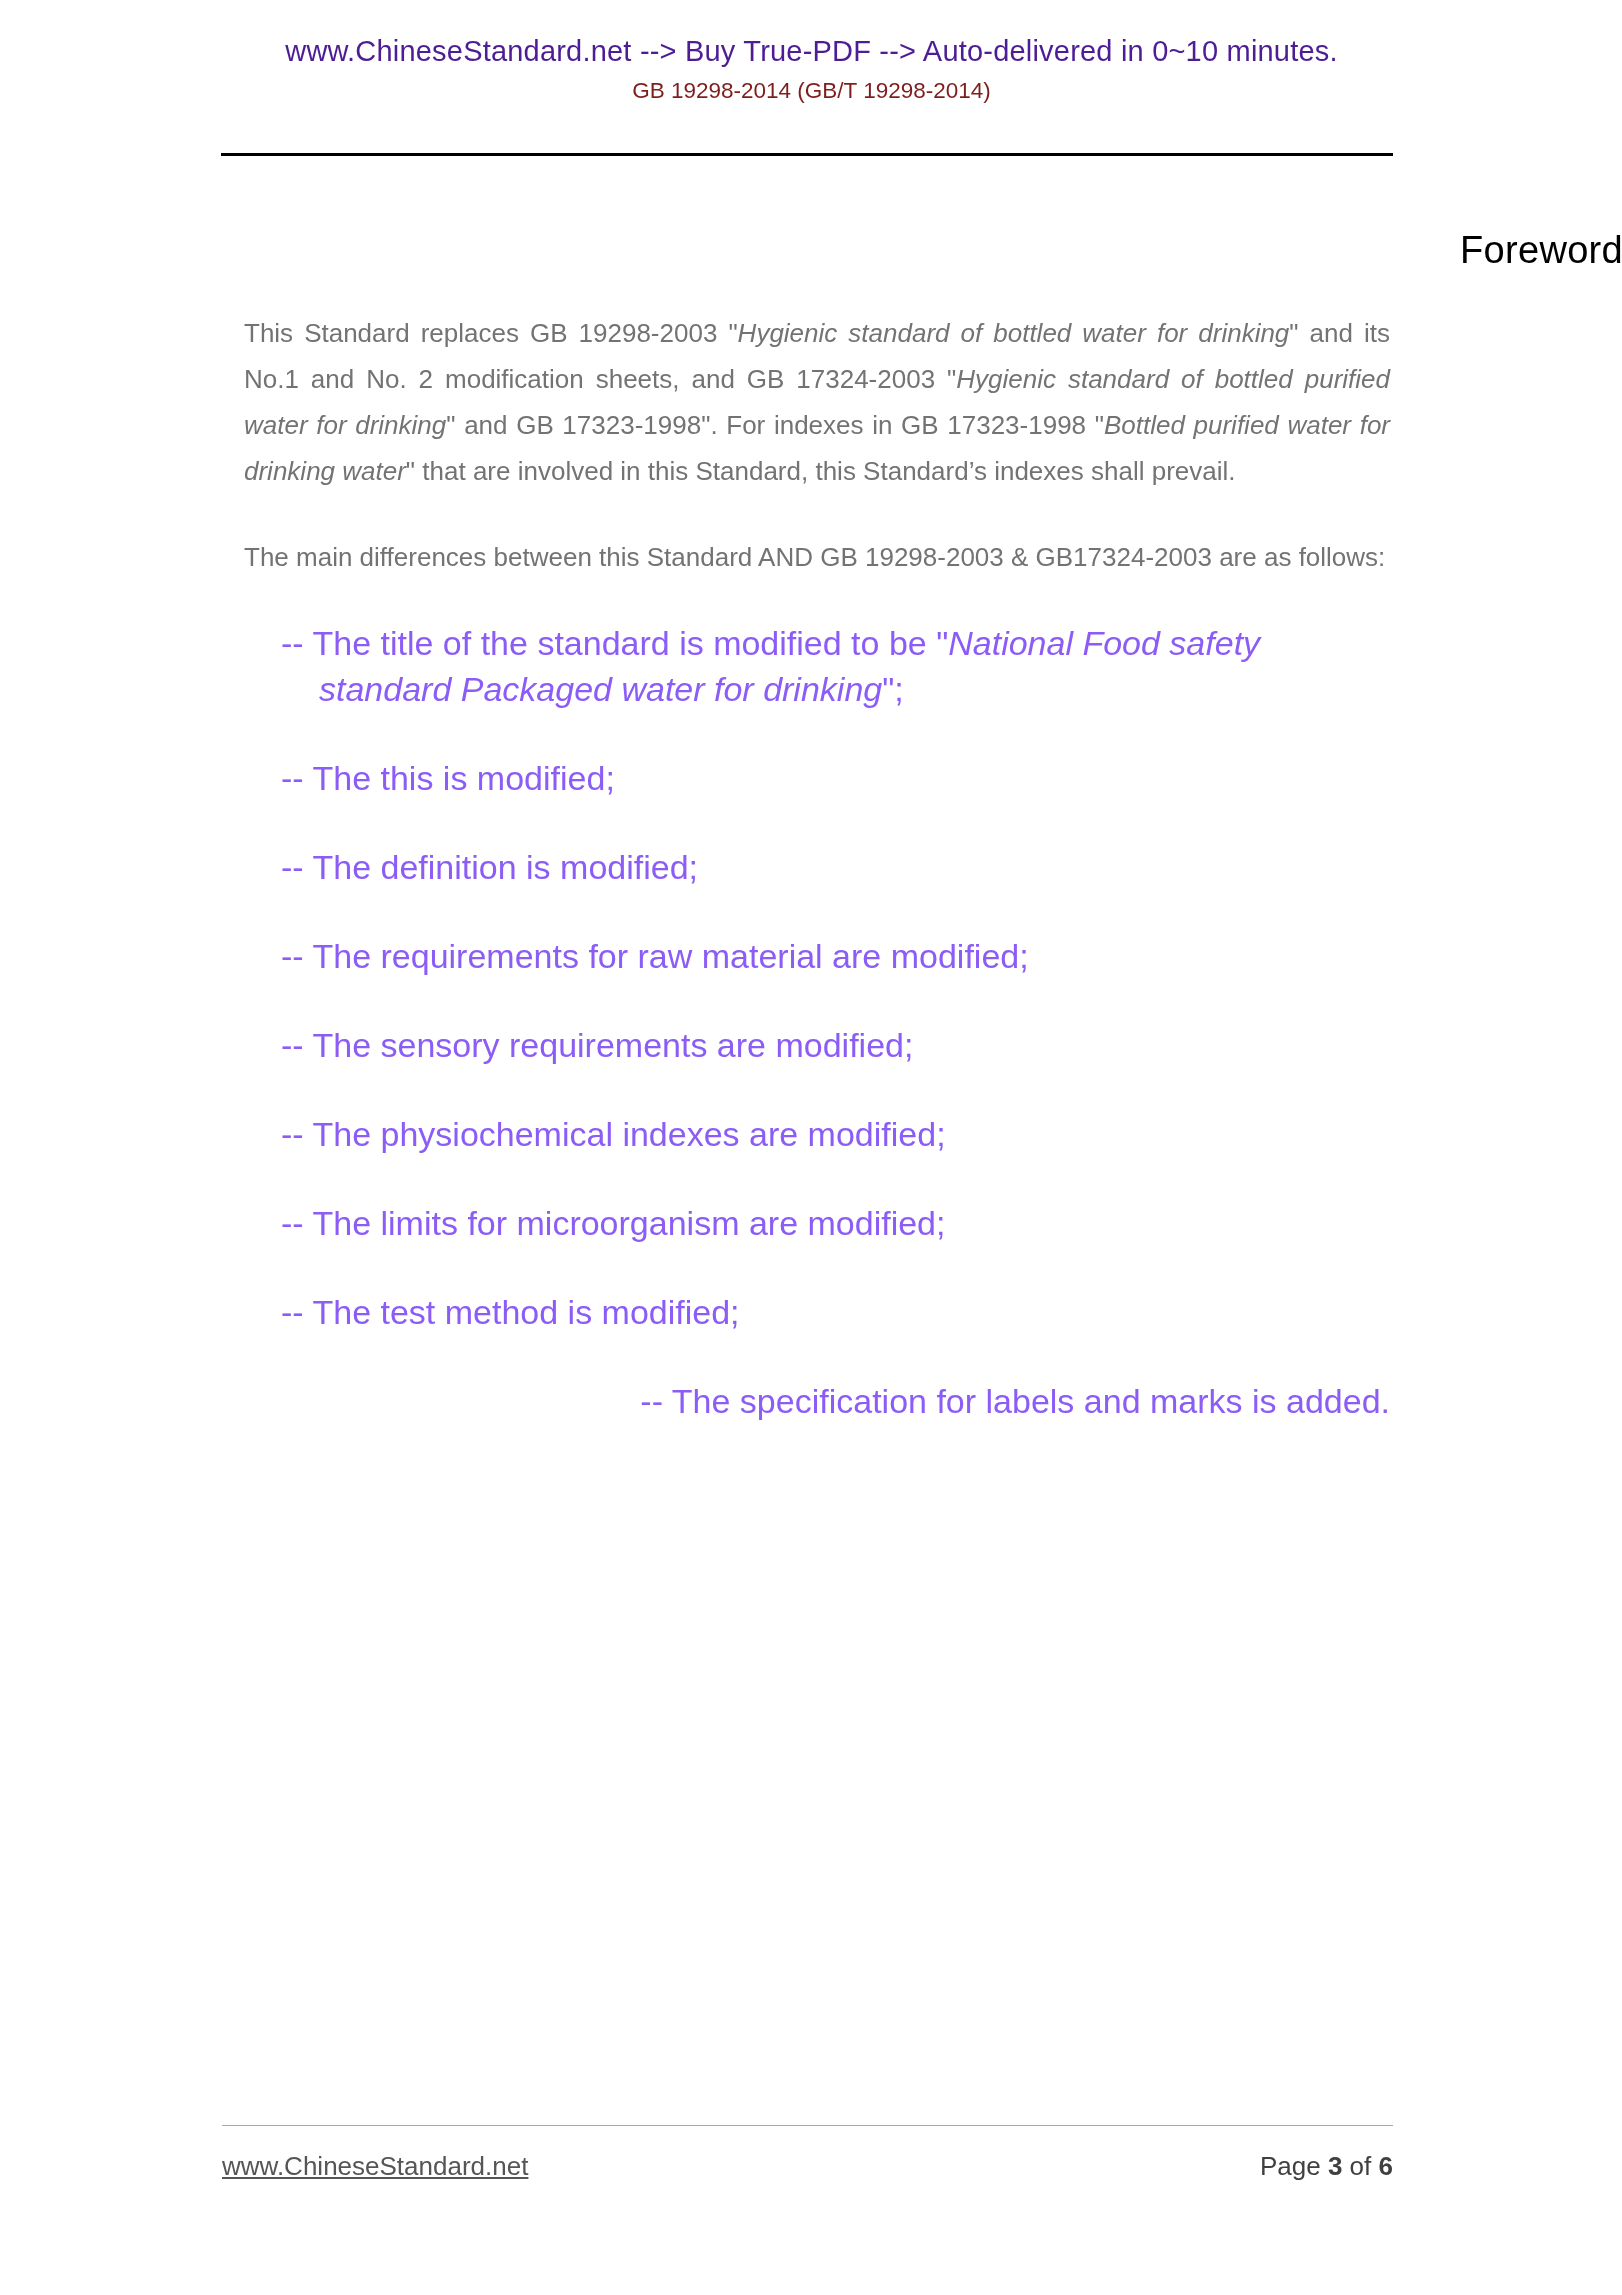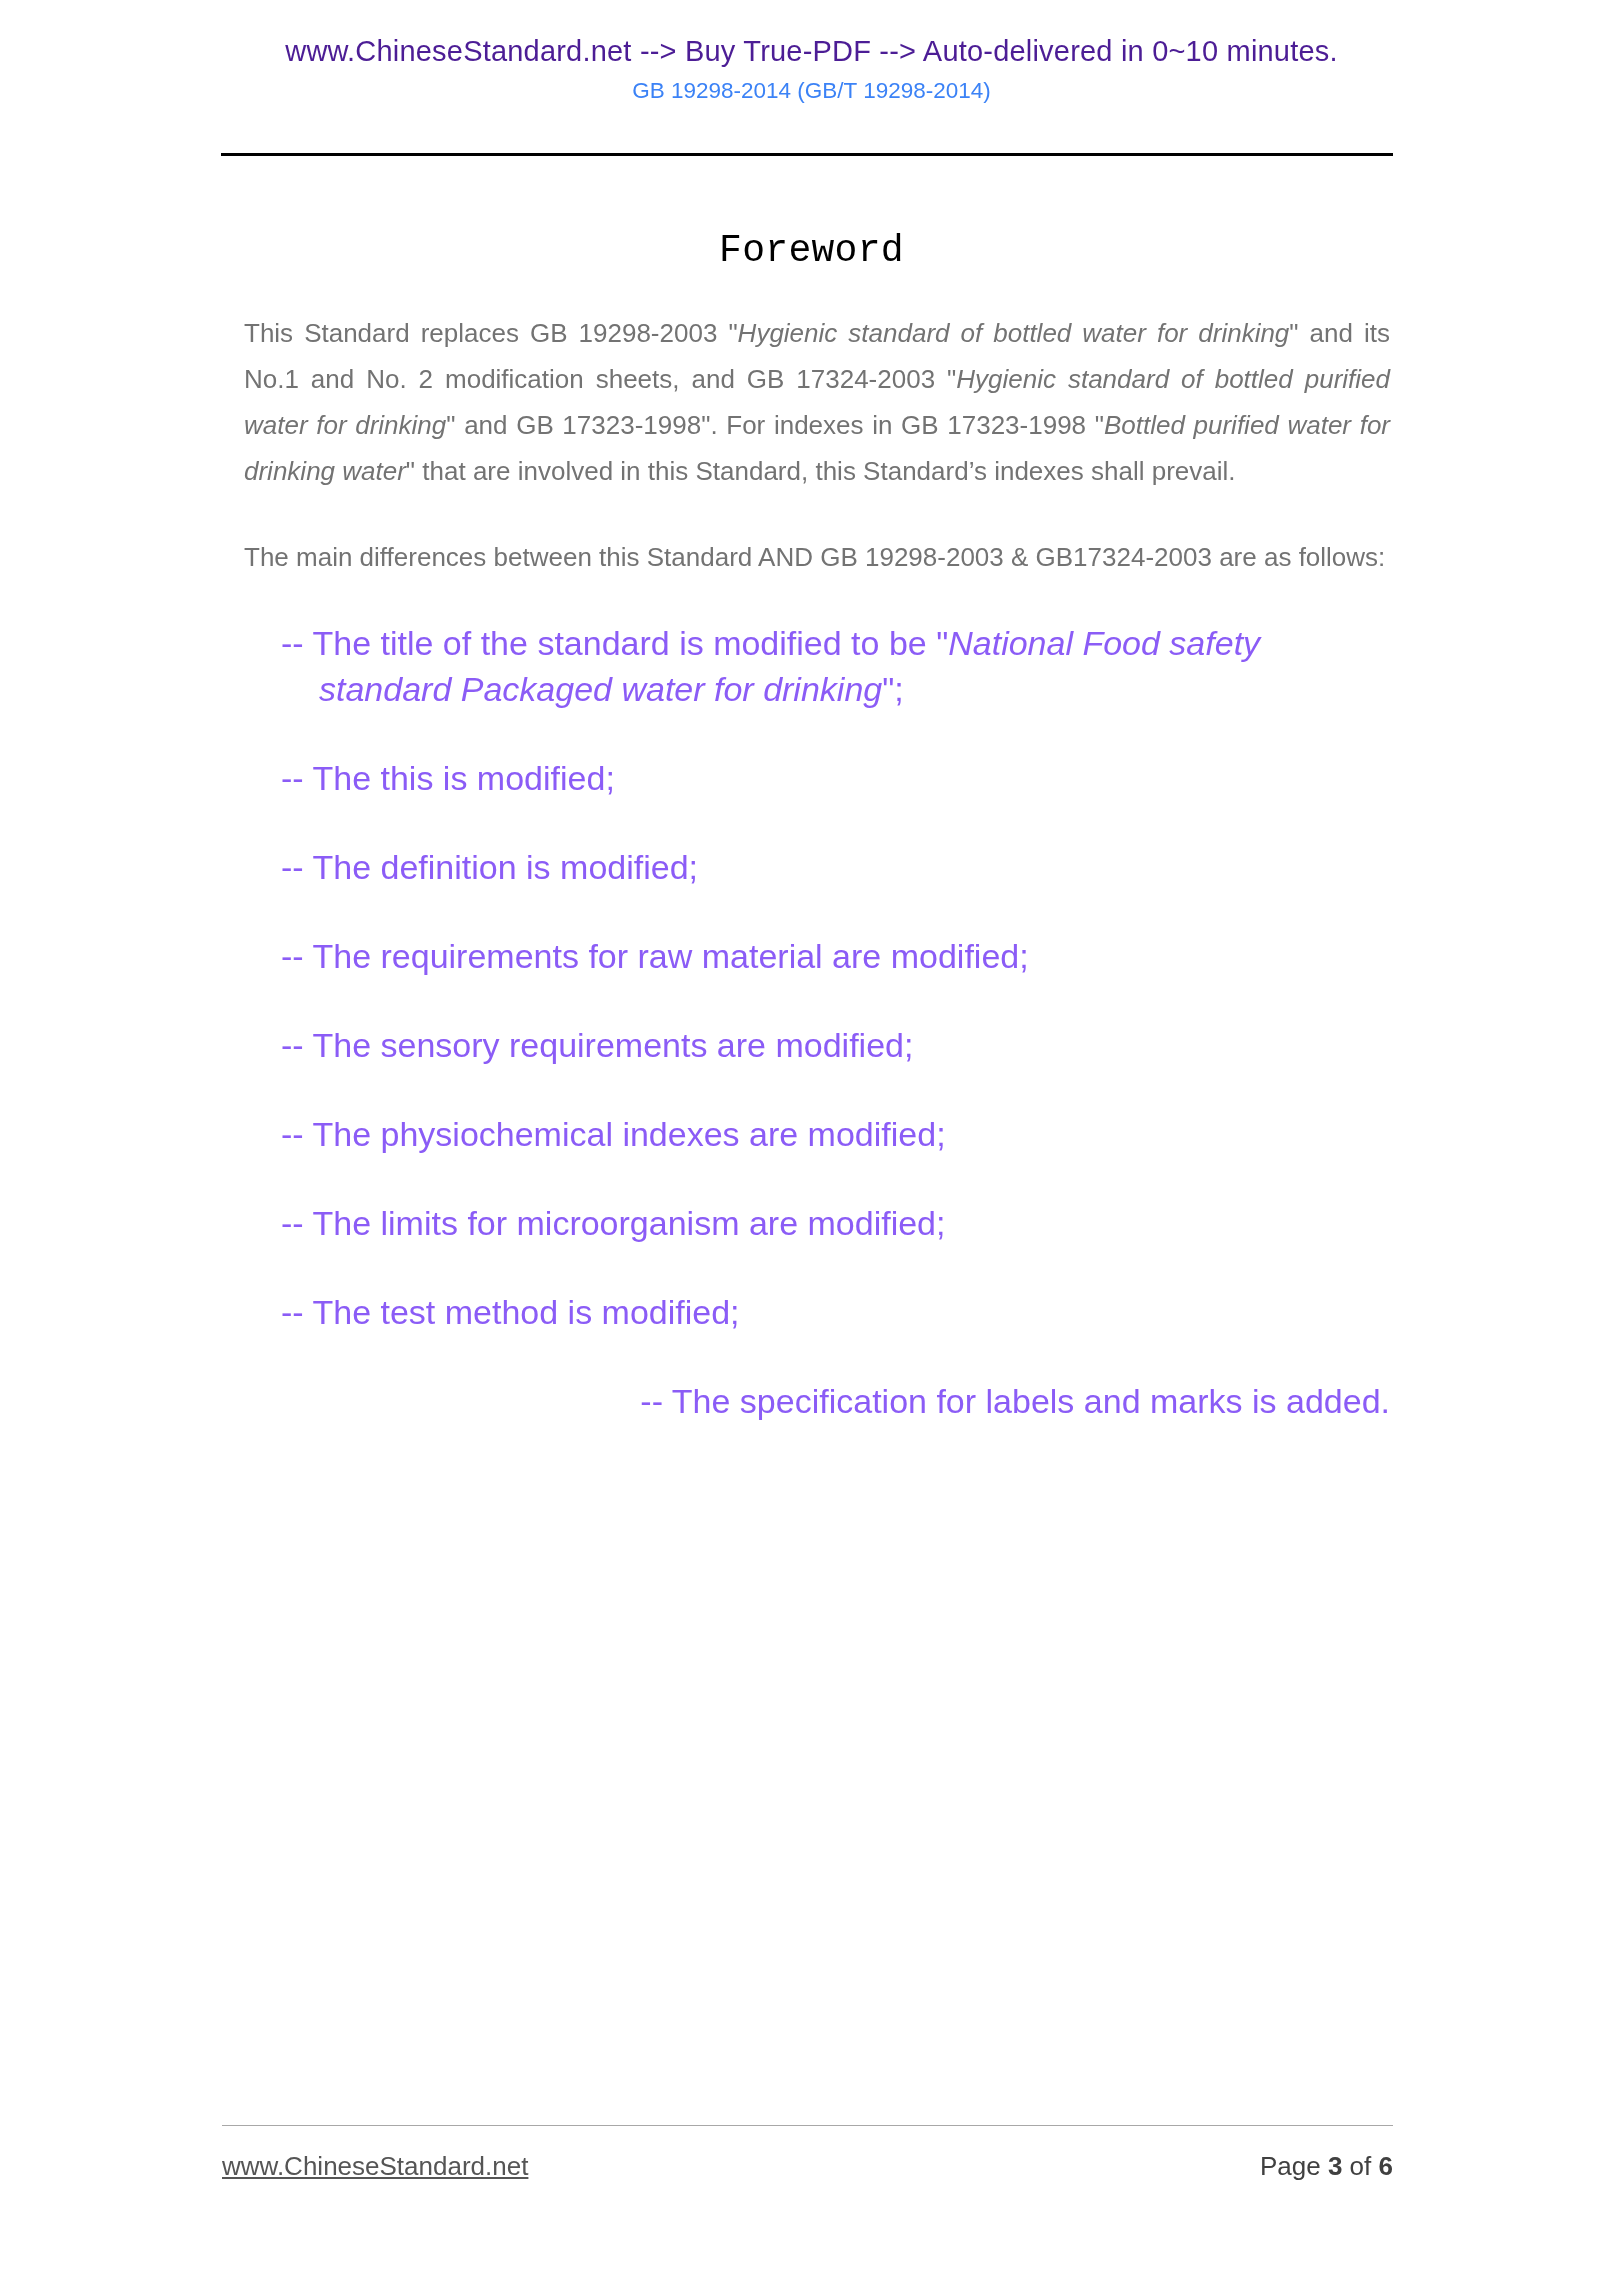--- a/index.html
+++ b/index.html
@@ -32,45 +32,44 @@
   .promo-line {
     font-size: 29px;
     color: #4c1d95;
     letter-spacing: 0.2px;
     line-height: 1.25;
     white-space: nowrap;
   }
   .std-line {
     margin-top: 7.5px;
     font-size: 22.5px;
-    color: #3b82f6;
+    color: #7f1d1d;
     line-height: 1.2;
     white-space: nowrap;
   }
   .header-rule {
     position: absolute;
     left: 221px;
     top: 153px;
     width: 1172px;
     height: 0;
     border-top: 3.3px solid #000000;
   }
 
   
   .page-title {
     position: absolute;
     left: 0;
     top: 204px;
     width: 100%;
-    text-align: center;
+    text-align: right;
     font-size: 38px;
     font-weight: normal;
     color: #000000;
     letter-spacing: 0.3px;
-    font-family: Liberation Mono, monospace;
   }
 
   
   .content {
     position: absolute;
     left: 244px;
     top: 310px;
     width: 1146px;
   }
   p.para {

